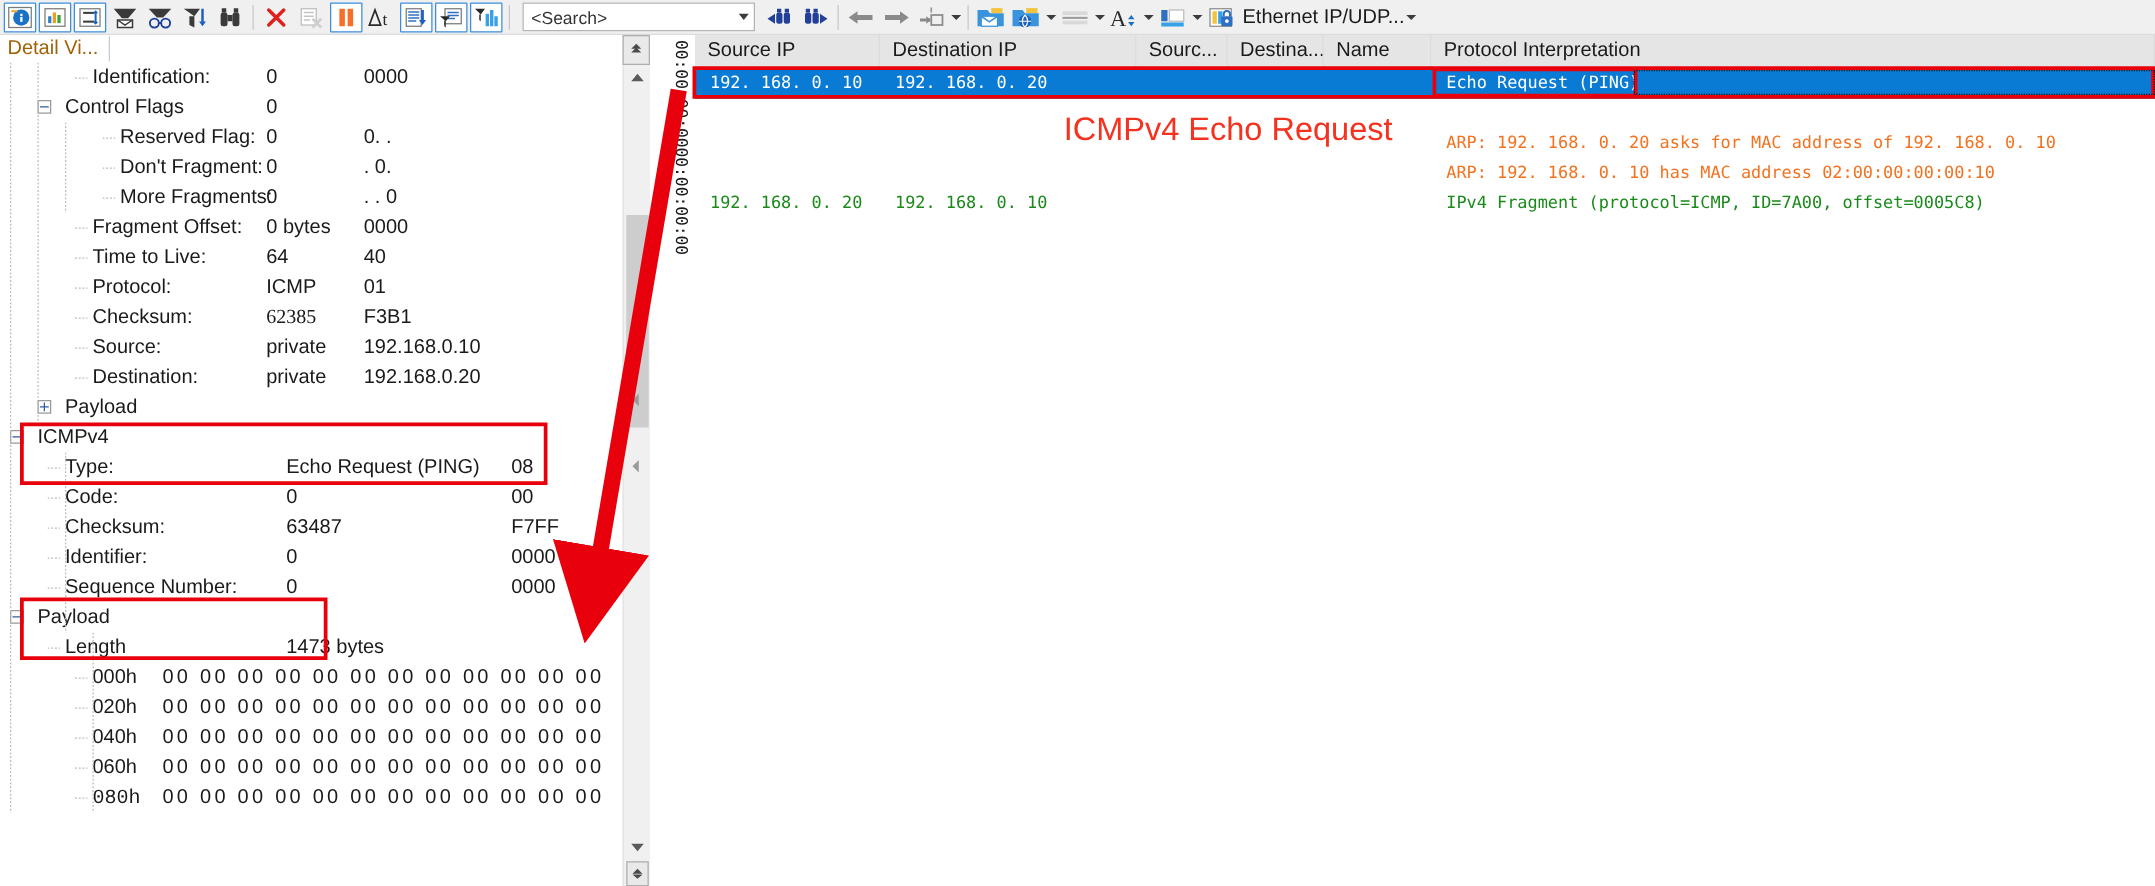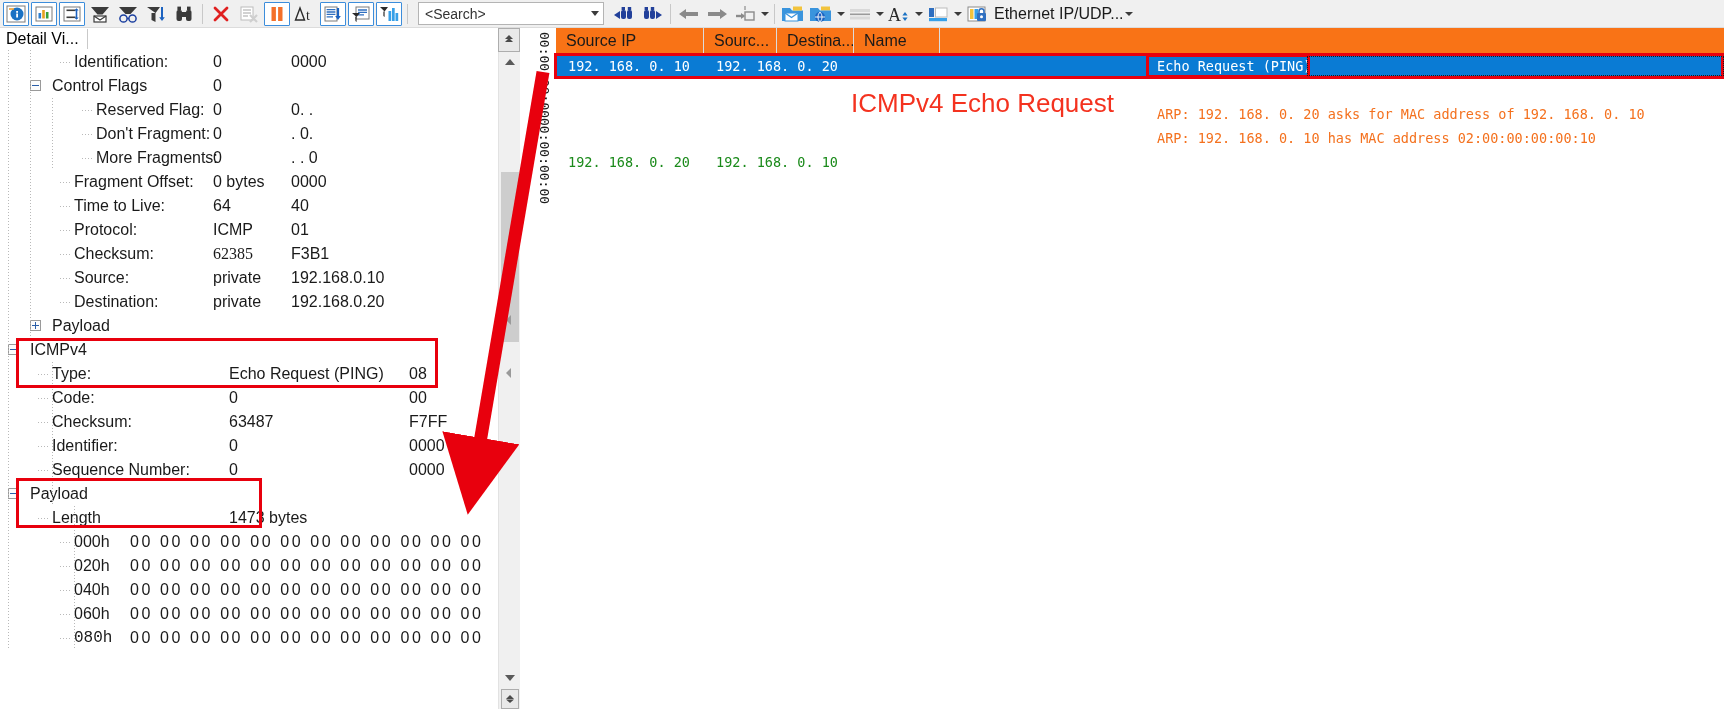--- a/index.html
+++ b/index.html
@@ -35,21 +35,21 @@
   .tb-combo .ph { color:#333; }
   .tb-combo .cv { border-left:4px solid transparent; border-right:4px solid transparent; border-top:5px solid #3b3b3b; }
   .tb-label { font-size: 16px; color:#1a1a1a; white-space: nowrap; margin-left: 3px; }
 
   
   #detail-pane {
     position: absolute; left: 0; top: 28px; width: 520px; height: 681px;
     background: #fff; overflow: hidden;
   }
   #detail-header {
-    height: 22px; font-size: 16px; color: #000000; padding-left: 6px;
+    height: 22px; font-size: 16px; color: #a16207; padding-left: 6px;
     display: flex; align-items: center;
   }
   #detail-header .hdr-div { width:1px; height:20px; background:#c9c9c9; margin-left:8px; }
   #tree { position: relative; }
   .trow {
     height: 24px; display: flex; align-items: center;
     font-size: 16px; color: #1a1a1a; white-space: nowrap; position: relative;
   }
   .tw-label { position:absolute; }
   .tw-v1 { position:absolute; }
@@ -75,21 +75,21 @@
   .split-dot { position:absolute; left:503px; width:11px; height:11px; }
   .split-dot:after { content:""; position:absolute; left:3px; top:0; border-top:5px solid transparent; border-bottom:5px solid transparent; border-right:5px solid #9a9a9a; }
 
   
   #outer-sb { position:absolute; left:498px; top:28px; width:22px; height:24px; background:#e9e9e9; border:1px solid #adadad; display:flex; align-items:center; justify-content:center; }
 
   
   #list-pane {
     position: absolute; left: 556px; top: 28px; width: 1168px; height: 681px; background:#fff;
   }
-  #list-header { display:flex; height: 27px; border-bottom:1px solid #d2d2d2; background:#f97316; }
+  #list-header { display:flex; height: 27px; border-bottom:1px solid #d2d2d2; background:#e5e5e5; }
   .col-h {
     font-size: 16px; color:#1a1a1a; padding-left: 10px; display:flex; align-items:center;
     border-right: 1px solid #dcdcdc; overflow:hidden; white-space:nowrap; flex:none;
   }
   .prow { position:absolute; left:0; width:1168px; height:24px; }
   .prow .cell { position:absolute; top:3px; font-family:"DejaVu Sans Mono", monospace; font-size:13.5px; white-space:nowrap; }
   .prow.sel { background:#0a7bd4; }
   .prow.sel .cell { color:#ffffff; }
 
   
@@ -528,45 +528,52 @@
   <div id="time-gutter">
       <span class="vtime" style="left: 16px; top: 4px;">00:00:00:00</span>
       <span class="vtime" style="left: 16px; top: 90px;">00:00:00:00</span>
     </div>
 
   <div id="list-pane">
     <div id="list-header">
         <div class="col-h" style="width: 148px;">
           <span>Source IP</span>
         </div>
+        <div class="col-h" style="width: 205px;">
+          <span>Destination IP</span>
+        </div>
         <div class="col-h" style="width: 73px;">
           <span>Sourc...</span>
         </div>
         <div class="col-h" style="width: 77px;">
           <span>Destina...</span>
         </div>
         <div class="col-h" style="width: 86px;">
           <span>Name</span>
+        </div>
+        <div class="col-h" style="width: 579px;">
+          <span>Protocol Interpretation</span>
         </div>
       </div>
     <div id="list-body" style="position:relative;">
         <div class="prow sel" style="top: 0px;">
           <span class="cell" style="left: 12px;">192. 168. 0. 10</span>
           <span class="cell" style="left: 160px;">192. 168. 0. 20</span>
           <span class="cell" style="left: 601px;">Echo Request (PING)</span>
         </div>
         <div class="prow" style="top: 48px;">
           <span class="cell" style="left: 601px; color: rgb(244, 113, 30);">ARP: 192. 168. 0. 20 asks for MAC address of 192. 168. 0. 10</span>
         </div>
         <div class="prow" style="top: 72px;">
           <span class="cell" style="left: 601px; color: rgb(244, 113, 30);">ARP: 192. 168. 0. 10 has MAC address 02:00:00:00:00:10</span>
         </div>
         <div class="prow" style="top: 96px;">
           <span class="cell" style="left: 12px; color: rgb(26, 138, 26);">192. 168. 0. 20</span>
           <span class="cell" style="left: 160px; color: rgb(26, 138, 26);">192. 168. 0. 10</span>
+          <span class="cell" style="left: 601px; color: rgb(26, 138, 26);">IPv4 Fragment (protocol=ICMP, ID=7A00, offset=0005C8)</span>
         </div>
       </div>
   </div>
 
   <div class="anno-box" style="left:16px; top:338px; width:422px; height:50px;"></div>
   <div class="anno-box" style="left:16px; top:478px; width:246px; height:50px;"></div>
   <div class="anno-box" style="left:554px; top:53px; width:1170px; height:26px;"></div>
   <div class="anno-box" style="left:1146px; top:54px; width:164px; height:24px;"></div>
 
   <span id="anno-text" style="left:851px; top:88px;">ICMPv4 Echo Request</span>

